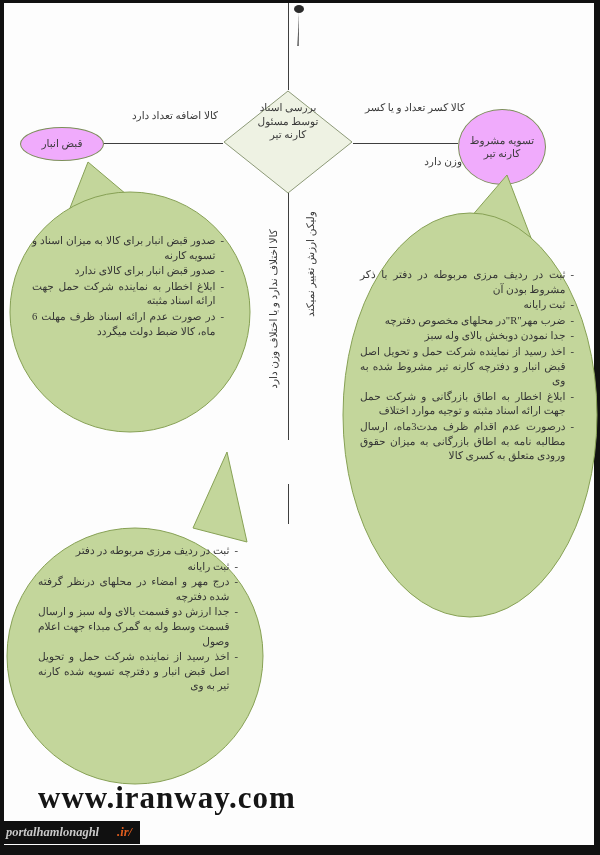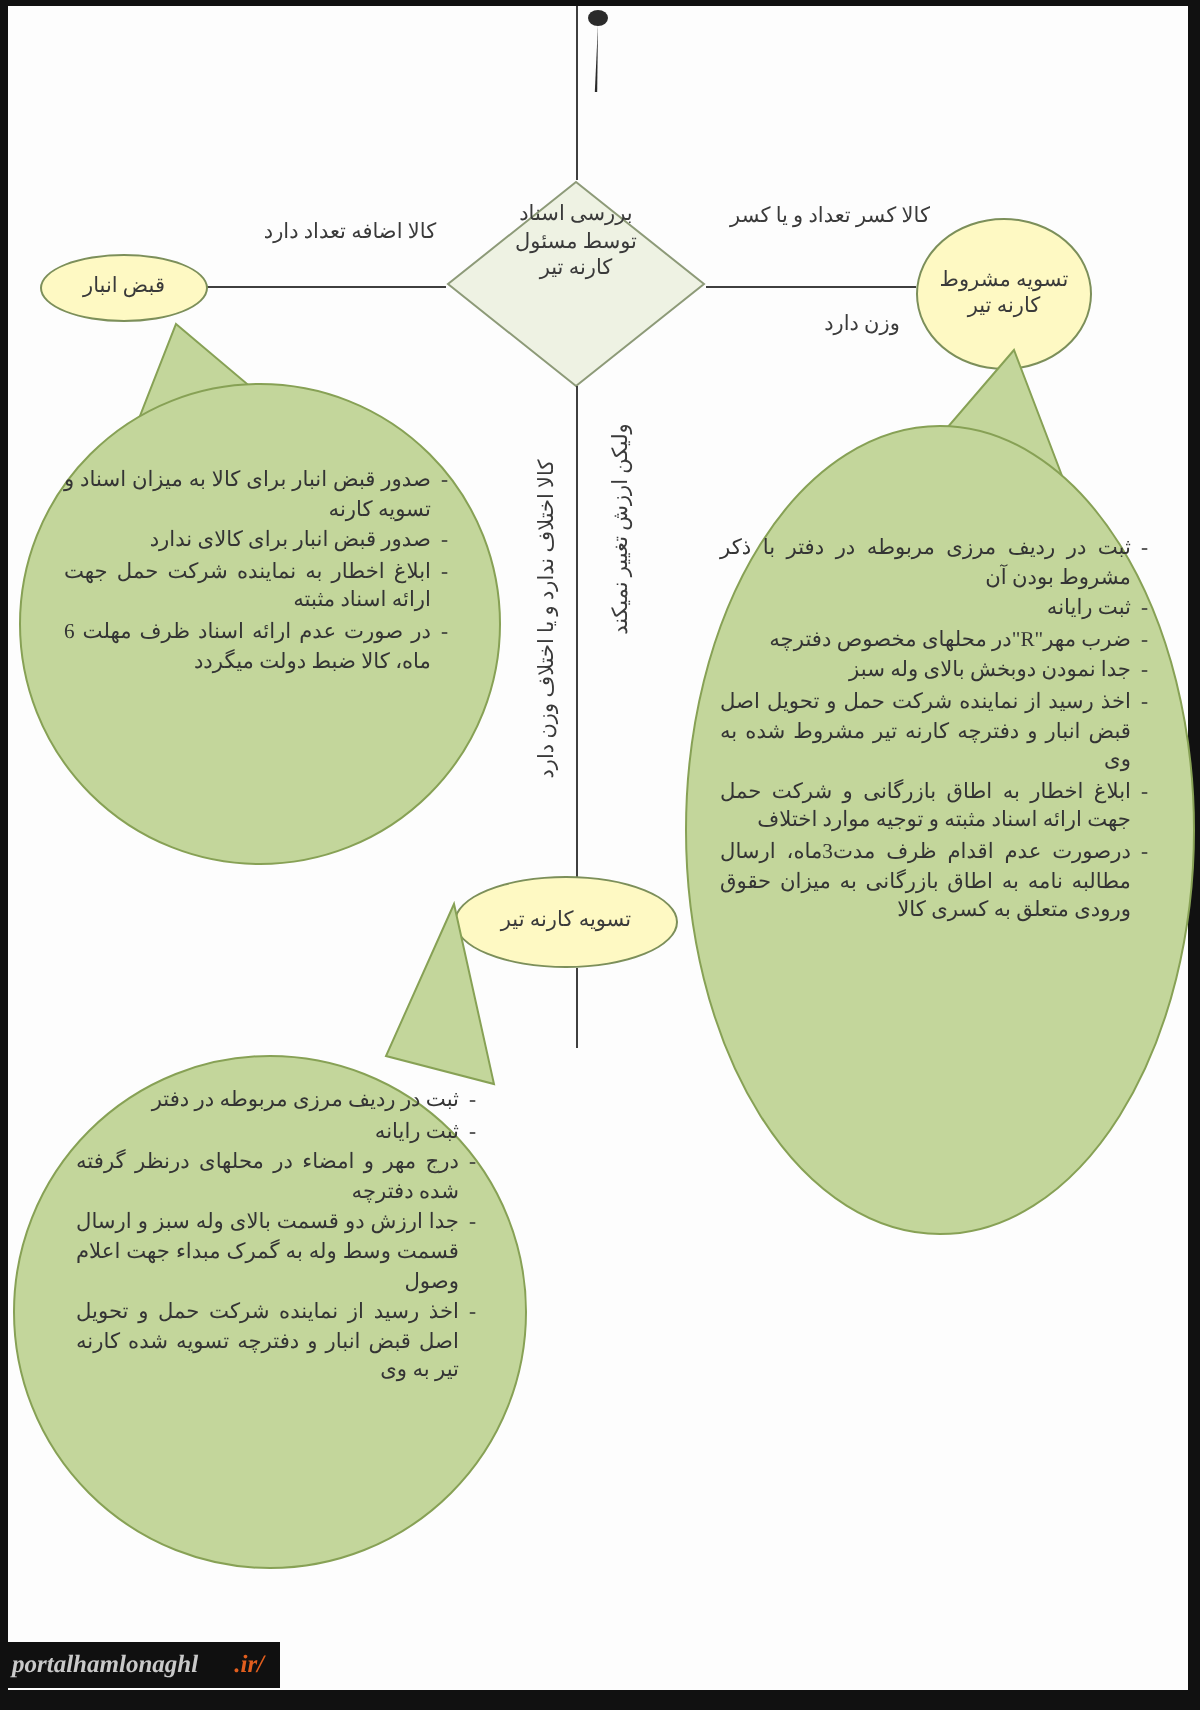--- a/index.html
+++ b/index.html
@@ -7,21 +7,21 @@
   .canvas{position:relative;width:600px;height:855px;overflow:hidden;font-family:Liberation Serif, serif;}
   .frame{position:absolute;left:4px;top:3px;width:590px;height:842px;background:#fdfdfd;}
   .abs{position:absolute;}
   
   .vline,.hline{position:absolute;background:#3f3f3f;}
   .vline{width:1px;}
   .hline{height:1px;}
   
   .node-label{color:#3a3a3a;direction:rtl;text-align:center;line-height:1.25;}
   
-  .ell{position:absolute;border-radius:50%;background:#fef9c3;border:1px solid #7c8f5a;
+  .ell{position:absolute;border-radius:50%;background:#f0abfc;border:1px solid #7c8f5a;
        display:flex;align-items:center;justify-content:center;box-sizing:border-box;}
   .ell .node-label{font-size:10.5px;}
   
   .edge-label{position:absolute;color:#3a3a3a;font-size:10.5px;direction:rtl;text-align:center;white-space:nowrap;}
   .edge-label.vert{transform:rotate(-90deg);white-space:nowrap;text-align:center;}
   
   .diamond-text{position:absolute;left:223px;top:101px;width:130px;color:#3a3a3a;
        font-size:10.5px;direction:rtl;text-align:center;line-height:1.3;}
   
   .bullets{position:absolute;direction:rtl;color:#343434;font-size:10.6px;line-height:1.38;}
@@ -62,21 +62,21 @@
   </div>
 
   <div class="hline" style="left:102px;top:143px;width:121px;"></div>
   <div class="edge-label" style="left:112px;top:109px;width:126px;">کالا اضافه تعداد دارد</div>
   <div class="ell" style="left:20px;top:127px;width:84px;height:34px;">
     <div class="node-label">قبض انبار</div>
   </div>
 
   <div class="hline" style="left:353px;top:143px;width:105px;"></div>
   <div class="edge-label" style="left:356px;top:101px;width:118px;">کالا کسر تعداد و یا کسر</div>
-  <div class="edge-label" style="left:400px;top:155px;width:62px;">وزن دارد</div>
+  <div class="edge-label" style="left:400px;top:155px;width:62px;text-align:right;">وزن دارد</div>
   <div class="ell" style="left:458px;top:109px;width:88px;height:76px;">
     <div class="node-label">
       <div>تسویه مشروط</div>
       <div>کارنه تیر</div>
     </div>
   </div>
 
   <div class="vline" style="left:288px;top:193px;height:247px;"></div>
   <div class="edge-label vert" style="left:244px;top:258px;width:132px;">ولیکن ارزش تغییر نمیکند</div>
   <div class="edge-label vert" style="left:177px;top:303px;width:192px;">کالا اختلاف ندارد و یا اختلاف وزن دارد</div>
@@ -132,23 +132,20 @@
       <div class="bullet">
         <span class="b-dash">-</span>
         <span class="b-text">ابلاغ اخطار به اطاق بازرگانی و شرکت حمل جهت ارائه اسناد مثبته و توجیه موارد اختلاف</span>
       </div>
       <div class="bullet">
         <span class="b-dash">-</span>
         <span class="b-text">درصورت عدم اقدام ظرف مدت3ماه، ارسال مطالبه نامه به اطاق بازرگانی به میزان حقوق ورودی متعلق به کسری کالا</span>
       </div>
     </div>
 
-  <div class="ell" style="left:227px;top:438px;width:112px;height:46px;">
-    <div class="node-label">تسویه کارنه تیر</div>
-  </div>
 
   <div class="vline" style="left:288px;top:484px;height:40px;"></div>
 
 
   <svg class="abs" style="left:5px;top:448px;" width="265" height="345" viewBox="0 0 265 345">
     <polygon points="222,4 188,80 242,94" fill="#c3d69b" stroke="#87a155" stroke-width="1"></polygon>
     <circle cx="130" cy="208" r="128" fill="#c3d69b" stroke="#87a155" stroke-width="1"></circle>
   </svg>
   <div class="bullets" style="left:38px;top:544px;width:200px;">
       <div class="bullet">
@@ -166,17 +163,18 @@
       <div class="bullet">
         <span class="b-dash">-</span>
         <span class="b-text">جدا ارزش دو قسمت بالای وله سبز و ارسال قسمت وسط وله به گمرک مبداء جهت اعلام وصول</span>
       </div>
       <div class="bullet">
         <span class="b-dash">-</span>
         <span class="b-text">اخذ رسید از نماینده شرکت حمل و تحویل اصل قبض انبار و دفترچه تسویه شده کارنه تیر به وی</span>
       </div>
     </div>
 
+  <div class="watermark">www.iranway.com</div>
   <div class="portal-strip">
     <span class="portal-name">portalhamlonaghl</span>
       <span class="portal-tld">.ir/</span>
   </div>
 </div>
 
 </body></html>

